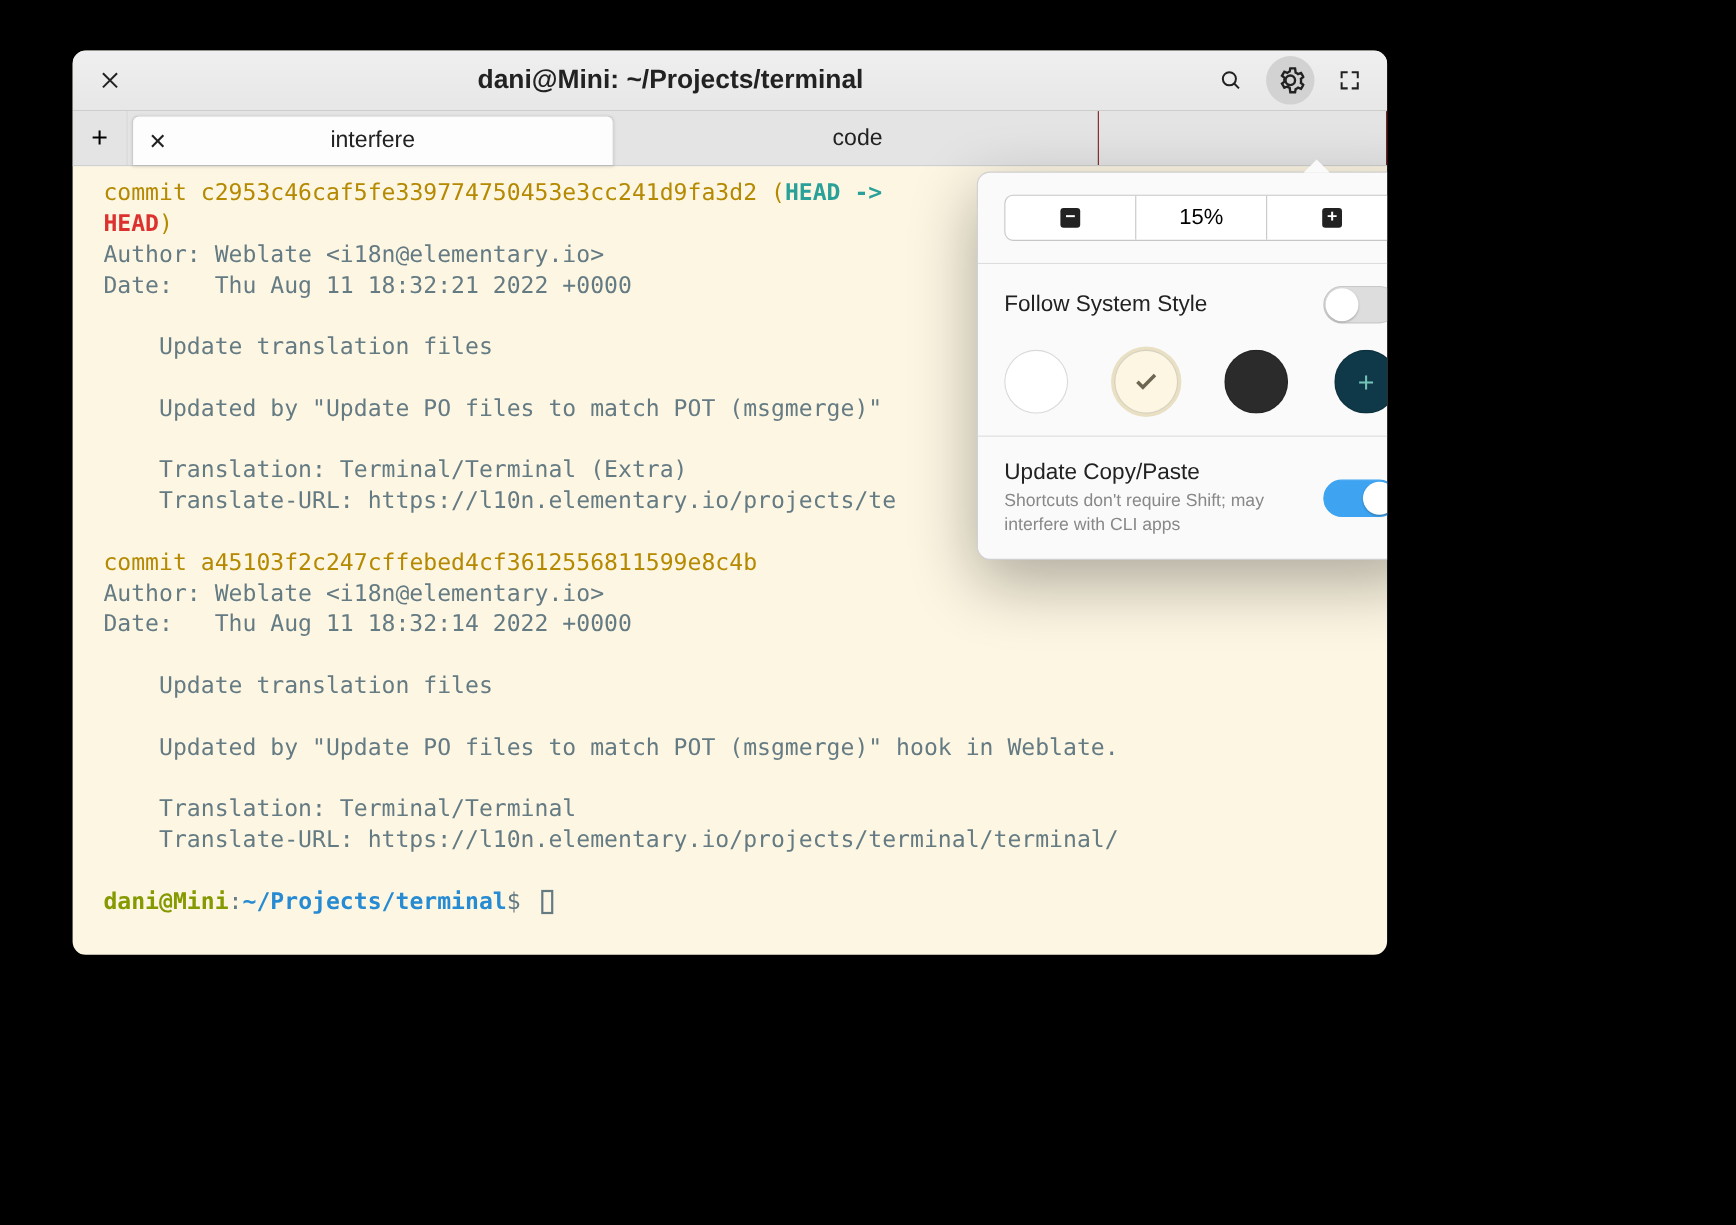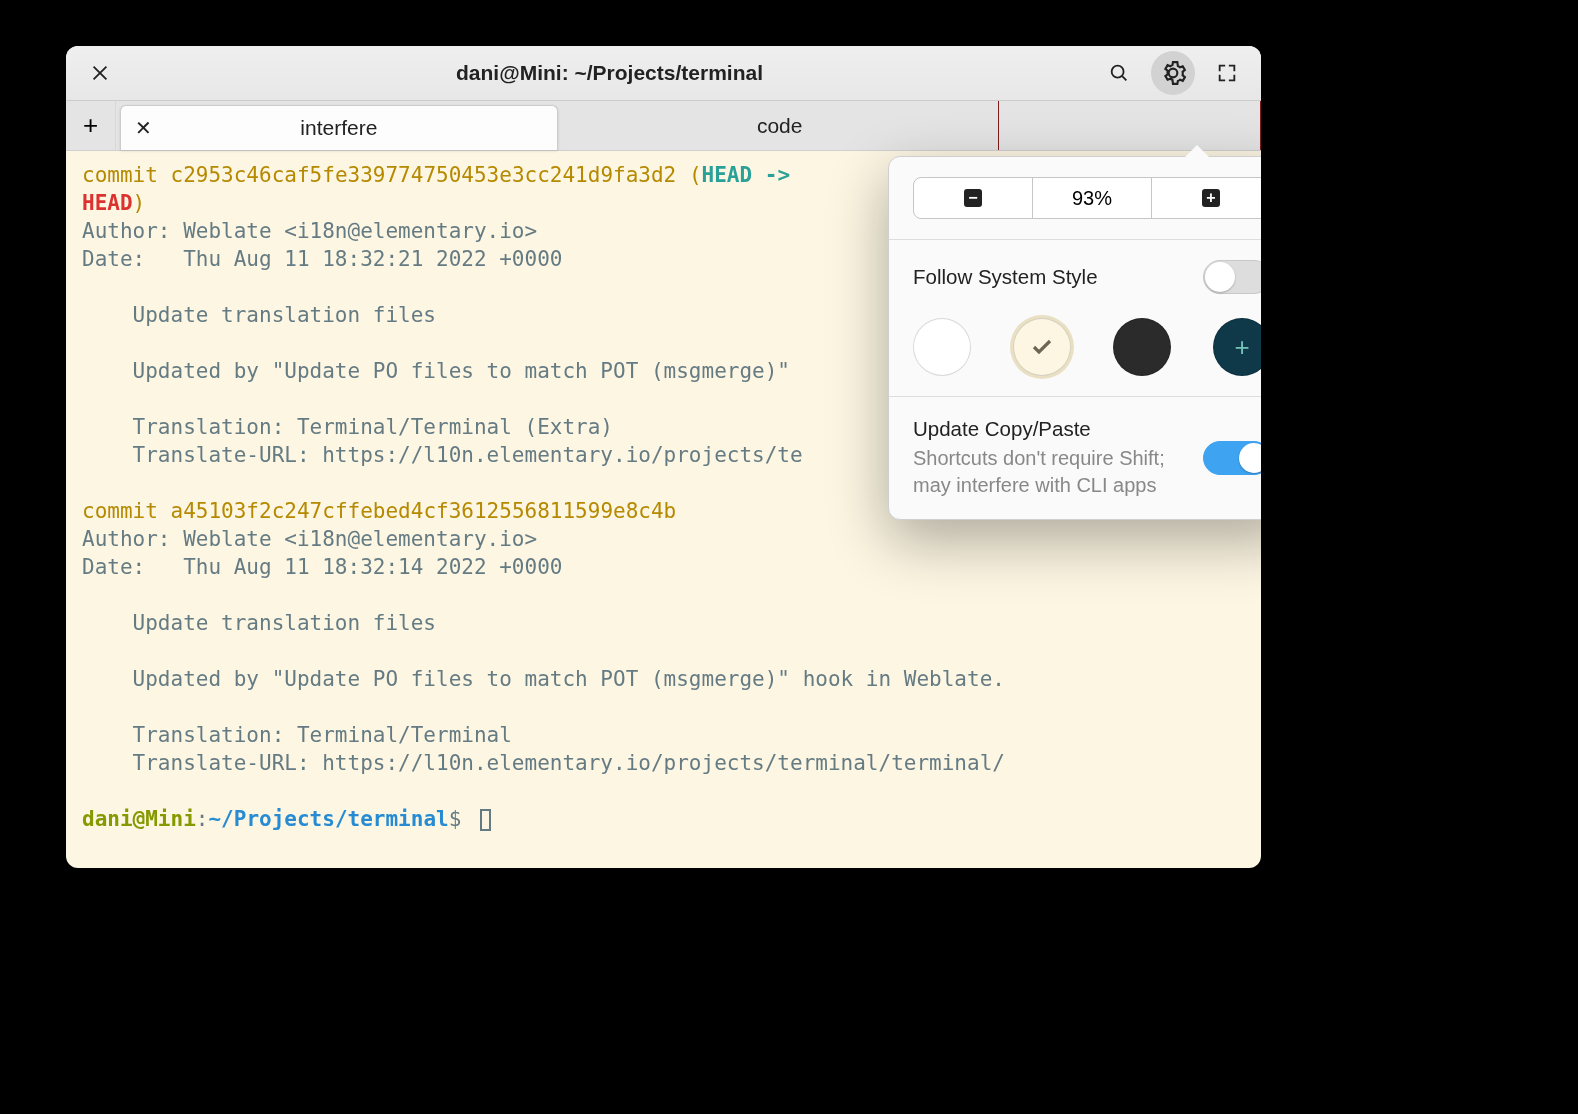--- a/index.html
+++ b/index.html
@@ -23,40 +23,40 @@
   }
   .titlebar {
     height: 55px;
     background: linear-gradient(#efefef,#e7e7e7);
     border-bottom: 1px solid #ccc;
     display: flex; align-items: center;
     padding: 0 16px;
     gap: 14px;
     color: #222;
   }
-  .titlebar .title { flex: 1; text-align: center; font-weight: 700; font-size: 21px; color: #222; }
+  .titlebar .title { flex: 1; text-align: center; font-weight: 700; font-size: 24px; color: #222; }
   .icon-btn { width: 36px; height: 36px; display: flex; align-items: center; justify-content: center; border-radius: 50%; cursor: pointer; }
   .icon-btn svg { width: 22px; height: 22px; stroke: #222; fill: none; stroke-width: 2; }
   .gear-active { background: #d2d2d2; border-radius: 50%; width: 44px; height: 44px; }
   .gear-active svg { width: 26px; height: 26px; }
 
   .tabbar {
     height: 50px;
     background: #e4e4e4;
     border-bottom: 1px solid #d0d0d0;
     display: flex; align-items: stretch;
   }
   .newtab { width: 50px; display: flex; align-items: center; justify-content: center; font-size: 26px; font-weight: 300; cursor: pointer; border-right: 1px solid #d8d8d8; }
   .tab { flex: 1; display: flex; align-items: center; justify-content: center; position: relative; font-size: 21px; color: #222; border-right: 1px solid #7f1d1d; cursor: pointer; }
   .tab.active { background: #fdfdfd; border: 1px solid #ccc; border-bottom: none; border-radius: 6px 6px 0 0; margin: 4px 4px 0 4px; box-shadow: 0 1px 3px rgba(0,0,0,.12); }
   .tab .close { position: absolute; left: 14px; font-size: 20px; cursor: pointer; }
 
   .termbody {
     flex: 1;
-    padding: 10px 16px;
+    padding: 10px 28px;
     font-family: "Menlo","DejaVu Sans Mono","Consolas",monospace;
     font-size: 21px;
     line-height: 28px;
     color: #657b83;
     white-space: pre;
     overflow: hidden;
   }
   .tok-yellow { color:#b58900; }
   .tok-teal   { color:#2aa198; font-weight:700; }
   .tok-red    { color:#dc322f; font-weight:700; }
@@ -85,21 +85,21 @@
   }
   .pop-section { padding: 20px 24px; border-bottom: 1px solid #ddd; }
   .pop-section:last-child { border-bottom: none; }
   .zoomrow { display: flex; border:1px solid #c6c6c6; border-radius:8px; overflow:hidden; height: 42px; background:#fff; }
   .zoomrow > div { flex:1; display:flex; align-items:center; justify-content:center; border-right:1px solid #c6c6c6; cursor:pointer; font-size: 20px; }
   .zoomrow > div:last-child{ border-right:none; }
   .zoom-icon { width:18px; height:18px; background:#222; border-radius:3px; display:flex; align-items:center; justify-content:center; color:#fff; font-size:16px; font-weight:800; line-height:1; }
 
   .row { display:flex; align-items:center; gap:28px; }
   .row-label { flex:1; font-size:20.5px; color:#222; }
-  .sub { font-size:20px; color:#888; margin-top:4px; max-width: 280px; line-height:1.35;}
+  .sub { font-size:16px; color:#888; margin-top:4px; max-width: 280px; line-height:1.35;}
 
   .switch { position:relative; width:68px; height:34px; background:#ddd; border:1px solid #c8c8c8; border-radius:34px; cursor:pointer; }
   .switch .knob { position:absolute; width:30px; height:30px; background:#fff; border-radius:50%; top:1px; left:1px; box-shadow: 0 1px 2px rgba(0,0,0,.25); }
   .switch.on { background:#3ea3f0; border-color:#3ea3f0; }
   .switch.on .knob { left:auto; right:1px; }
 
   .themerow { display:flex; justify-content:space-between; margin-top:24px; }
   .theme-circ { width:58px; height:58px; border-radius:50%; display:flex; align-items:center; justify-content:center; cursor:pointer; border: 1px solid rgba(0,0,0,.15); }
   .theme-circ.light { background:#fff; }
   .theme-circ.solar { background:#fdf6e3; box-shadow: 0 0 0 3px #e9e0c4; }
@@ -173,21 +173,21 @@
 <span>    Translate-URL: https://l10n.elementary.io/projects/terminal/terminal/</span>
 
 <span class="tok-green">dani@Mini</span><span>:</span><span class="tok-blue">~/Projects/terminal</span><span>$</span> <span class="cursor-block"></span></div>
 
   <div class="popover">
     <div class="pop-section">
       <div class="zoomrow">
         <div>
             <span class="zoom-icon">−</span>
           </div>
-        <div>93%</div>
+        <div>15%</div>
         <div>
             <span class="zoom-icon">+</span>
           </div>
       </div>
     </div>
     <div class="pop-section">
       <div class="row">
         <div class="row-label">Follow System Style</div>
         <div class="switch">
             <div class="knob"></div>

